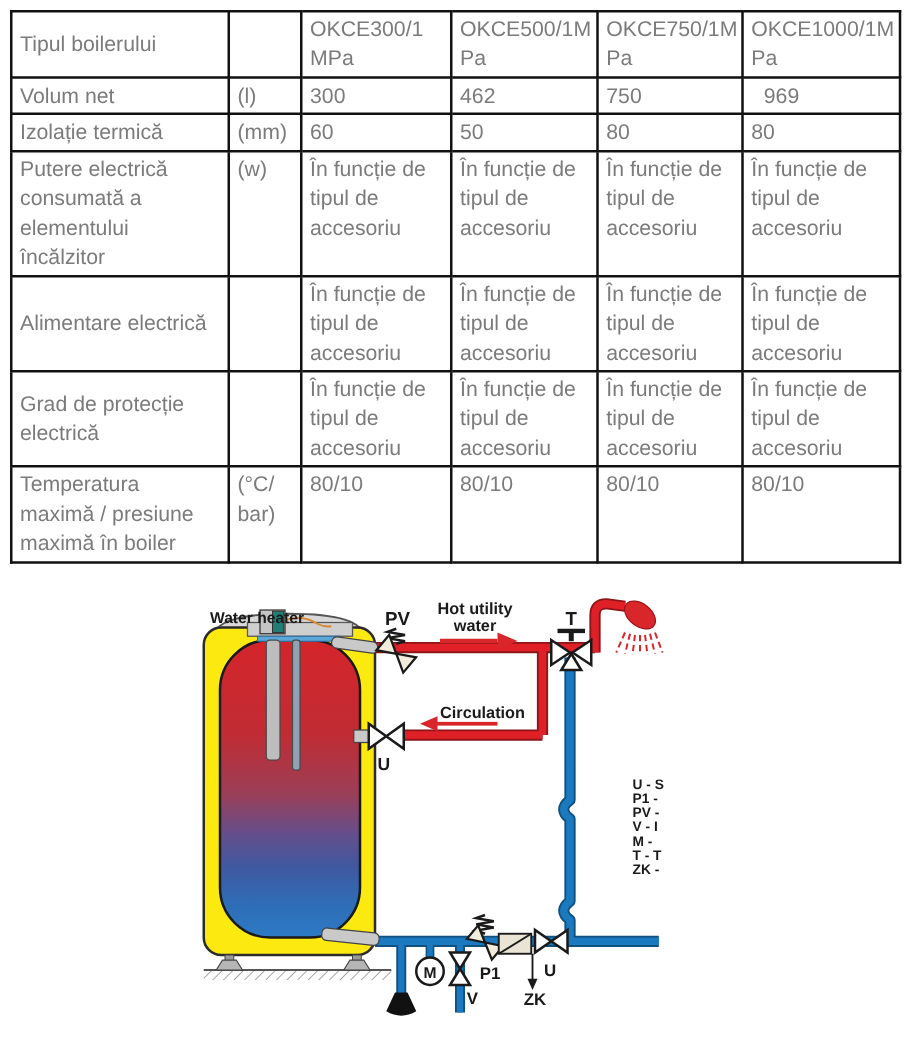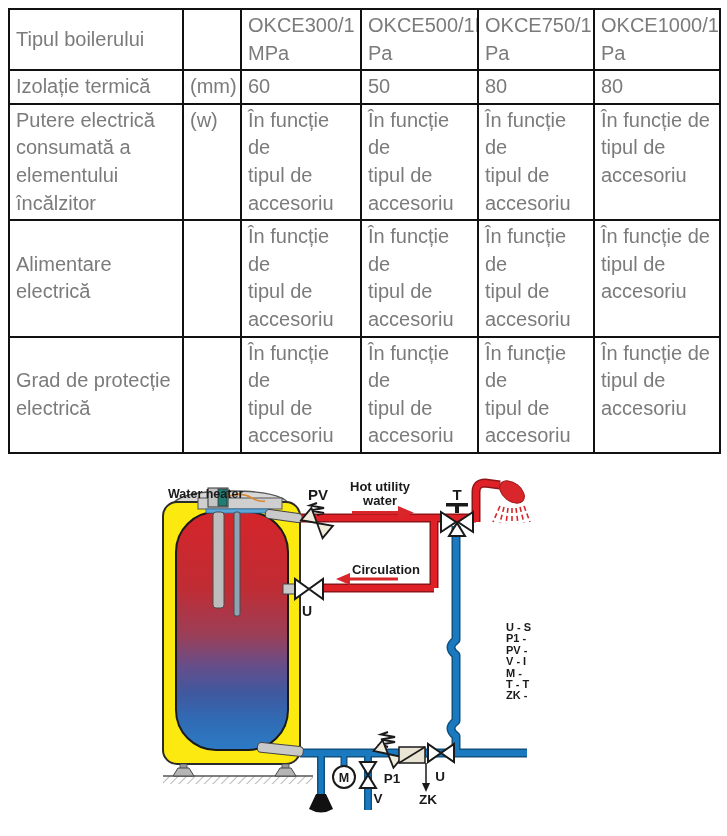--- a/index.html
+++ b/index.html
@@ -1,19 +1,19 @@
 <!DOCTYPE html>
 <html><head>
 <meta charset="utf-8">
 <style>
   html,body{margin:0;padding:0;background:#fff;}
   .page{position:relative;width:727px;height:836px;background:#fff;overflow:hidden;
         font-family:"Liberation Sans",sans-serif;}
   table.spec{position:absolute;left:8px;top:8px;width:711px;border-collapse:collapse;
-             table-layout:fixed;font-size:20px;line-height:1.38;color:#7b7b7b;}
+             table-layout:fixed;font-size:17px;line-height:1.38;color:#7b7b7b;}
   table.spec td{border:2px solid #111;padding:2px 6px;vertical-align:top;
                 white-space:pre-line;overflow:hidden;}
   table.spec td.lbl{vertical-align:middle;}
   table.spec td.indent{padding-left:16px;}
   .sec-title{position:absolute;left:36px;top:438px;font-size:17px;font-weight:bold;color:#6f6f6f;}
   svg text{font-family:"Liberation Sans",sans-serif;font-weight:bold;fill:#1a1a1a;}
   .diagram{position:absolute;left:0;top:470px;width:727px;height:366px;}
 </style>
 </head>
 <body>
@@ -36,20 +36,28 @@
         <td>OKCE300/1
 MPa</td>
         <td>OKCE500/1M
 Pa</td>
         <td>OKCE750/1M
 Pa</td>
         <td>OKCE1000/1M
 Pa</td>
       </tr>
       <tr>
+        <td class="lbl">Volum net</td>
+        <td>(l)</td>
+        <td>300</td>
+        <td>462</td>
+        <td>750</td>
+        <td class="indent">969</td>
+      </tr>
+      <tr>
         <td class="lbl">Izolație termică</td>
         <td>(mm)</td>
         <td>60</td>
         <td>50</td>
         <td>80</td>
         <td>80</td>
       </tr>
       <tr>
         <td class="lbl">Putere electrică
 consumată a
@@ -94,20 +102,31 @@
 accesoriu</td>
         <td>În funcție de
 tipul de
 accesoriu</td>
         <td>În funcție de
 tipul de
 accesoriu</td>
         <td>În funcție de
 tipul de
 accesoriu</td>
+      </tr>
+      <tr>
+        <td class="lbl">Temperatura
+maximă / presiune
+maximă în boiler</td>
+        <td>(°C/
+bar)</td>
+        <td>80/10</td>
+        <td>80/10</td>
+        <td>80/10</td>
+        <td>80/10</td>
       </tr>
     </tbody>
   </table>
 
 
   <svg class="diagram" viewBox="0 0 727 366" xmlns="http://www.w3.org/2000/svg">
     <defs>
       <linearGradient id="tankGrad" x1="0" y1="0" x2="0" y2="1">
         <stop offset="0" stop-color="#d4252a"></stop>
         <stop offset="0.32" stop-color="#c02c34"></stop>

